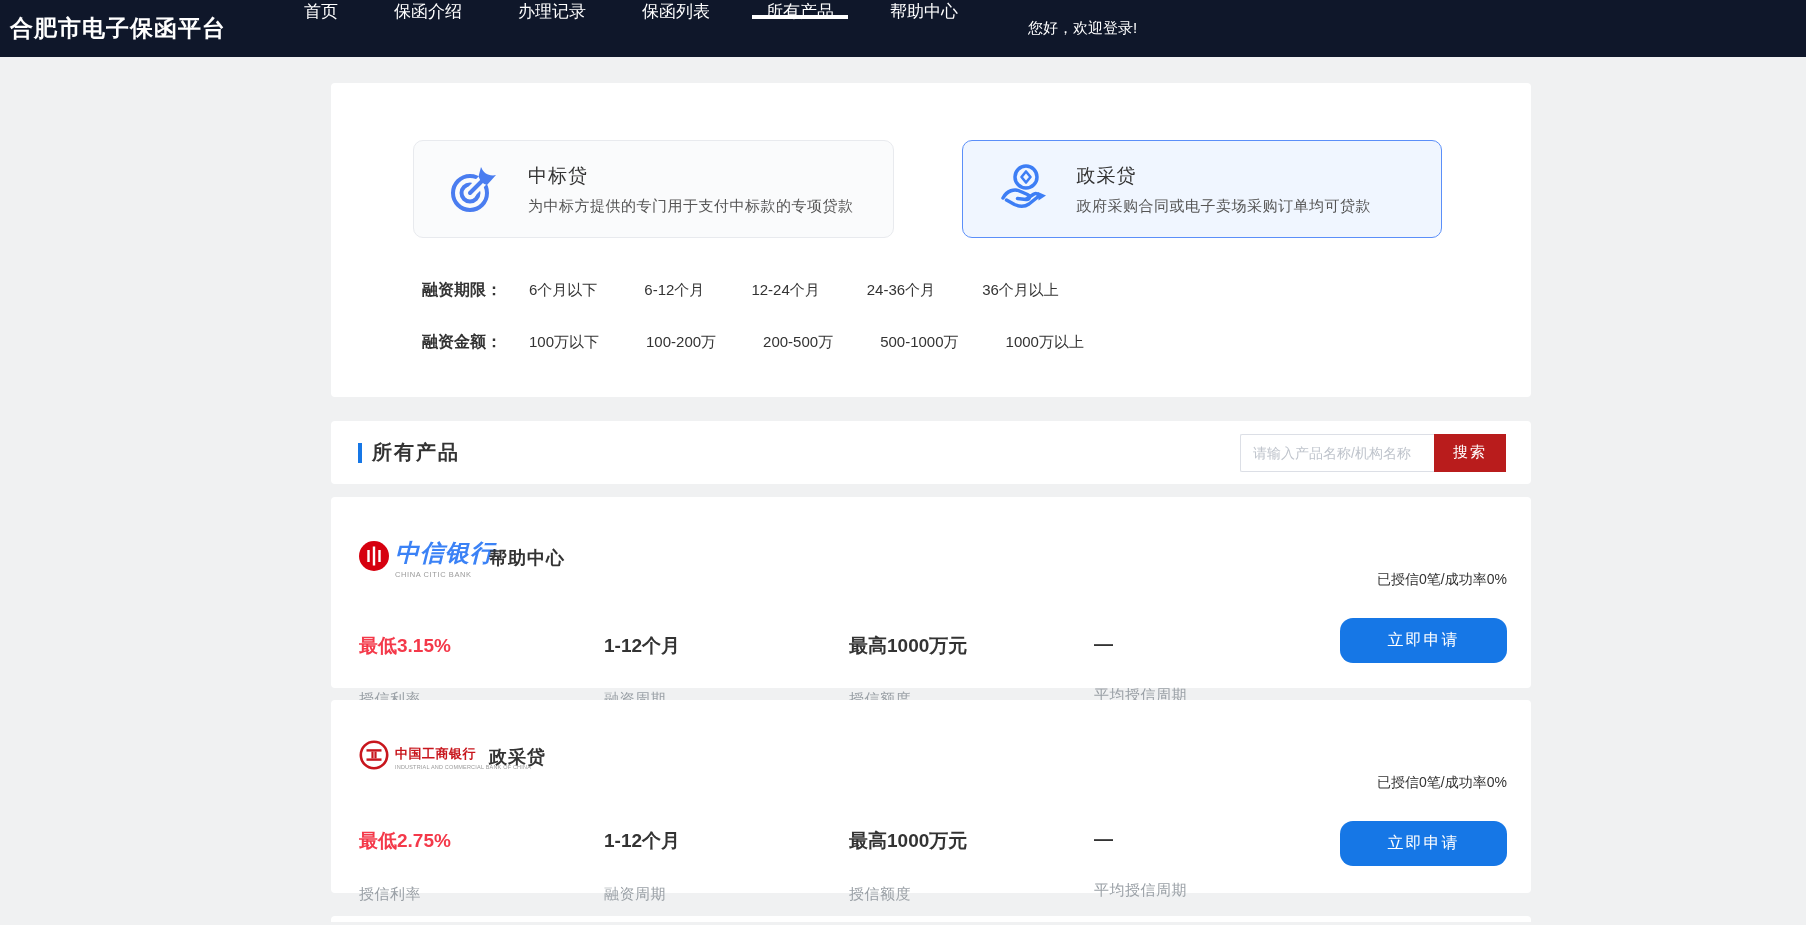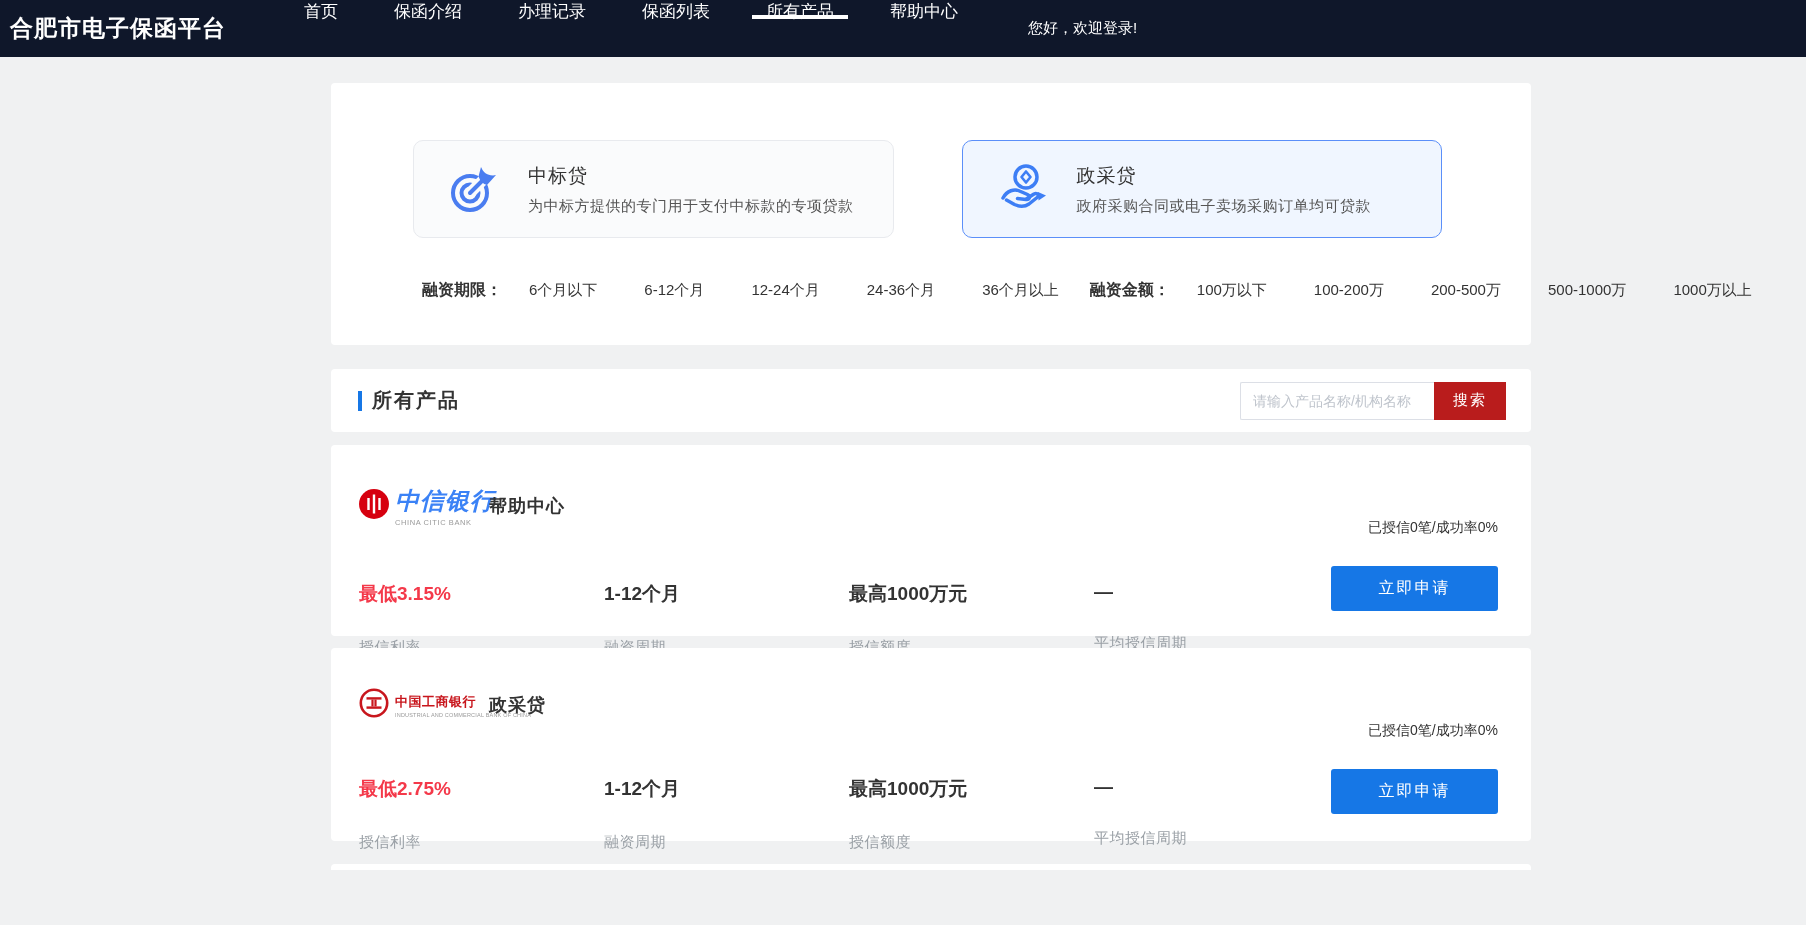--- a/index.html
+++ b/index.html
@@ -21,21 +21,21 @@
   
   .filter-panel { margin-top:26px; padding:57px 89px 44px 82px; }
   .type-cards { display:flex; gap:68px; }
   .type-card { width:481px; height:98px; border-radius:10px; display:flex; align-items:center; padding-left:33px; border:1px solid #e8eaee; background:#fafbfc; cursor:pointer; }
   .type-card.active { background:#f0f6ff; border-color:#5b8ff9; }
   .type-icon { width:54px; height:54px; flex:none; }
   .type-text { margin-left:27px; }
   .type-name { font-size:19px; color:#333; font-weight:500; letter-spacing:1px; }
   .type-desc { font-size:15px; color:#555; margin-top:8px; letter-spacing:0.5px; }
 
-  .filter-rows { margin-top:42px; margin-left:9px; display:flex; flex-direction:row; gap:31px; }
+  .filter-rows { margin-top:42px; margin-left:9px; display:flex; flex-direction:column; gap:31px; }
   .filter-row { display:flex; align-items:center; }
   .filter-label { font-size:16px; font-weight:bold; color:#333; margin-right:27px; white-space:nowrap; }
   .filter-options { display:flex; gap:47px; }
   .filter-option { font-size:15px; color:#333; cursor:pointer; white-space:nowrap; }
 
   
   .section-panel { margin-top:24px; height:63px; display:flex; align-items:center; justify-content:space-between; padding:0 25px 0 27px; }
   .section-title-wrap { display:flex; align-items:center; }
   .section-marker { width:4px; height:20px; background:#1677e6; }
   .section-title { font-size:20px; font-weight:bold; color:#333; margin-left:10px; letter-spacing:2px; }
@@ -56,23 +56,23 @@
   .icbc  .bank-name { color:#c8161d; font-size:13px; letter-spacing:0.5px; }
   .bank-caption { color:#9a9a9a; white-space:nowrap; }
   .citic .bank-caption { font-size:7.5px; letter-spacing:0.6px; margin-top:1px; }
   .icbc  .bank-caption { font-size:5.5px; letter-spacing:0.2px; margin-top:1px; }
   .product-name { font-size:18px; font-weight:bold; color:#333; letter-spacing:1px; }
   .stats-row { display:flex; margin-top:54px; }
   .stat-col { width:245px; }
   .stat-value { font-size:19px; font-weight:bold; color:#333; }
   .stat-value.red { color:#f4394a; }
   .stat-label { font-size:15px; color:#9aa0a6; margin-top:31px; letter-spacing:0.5px; }
-  .card-right { position:absolute; right:33px; top:74px; display:flex; flex-direction:column; align-items:flex-end; }
+  .card-right { position:absolute; right:24px; top:74px; display:flex; flex-direction:column; align-items:flex-end; }
   .stats-summary { font-size:14px; color:#333; }
-  .apply-btn { margin-top:29px; width:167px; height:45px; background:#1677e6; color:#fff; font-size:16px; border:none; border-radius:3px; cursor:pointer; letter-spacing:2px; font-family:inherit; }
+  .apply-btn { margin-top:29px; width:167px; height:45px; background:#1677e6; color:#fff; font-size:16px; border:none; border-radius:13px; cursor:pointer; letter-spacing:2px; font-family:inherit; }
 
   .partial-card { margin-top:23px; height:6px; border-radius:4px 4px 0 0; background:#fff; }
 </style>
 </head>
 <body>
 
 <div class="nav">
   <div class="brand">合肥市电子保函平台</div>
   <div class="nav-items">
     <div class="nav-item">首页</div>

